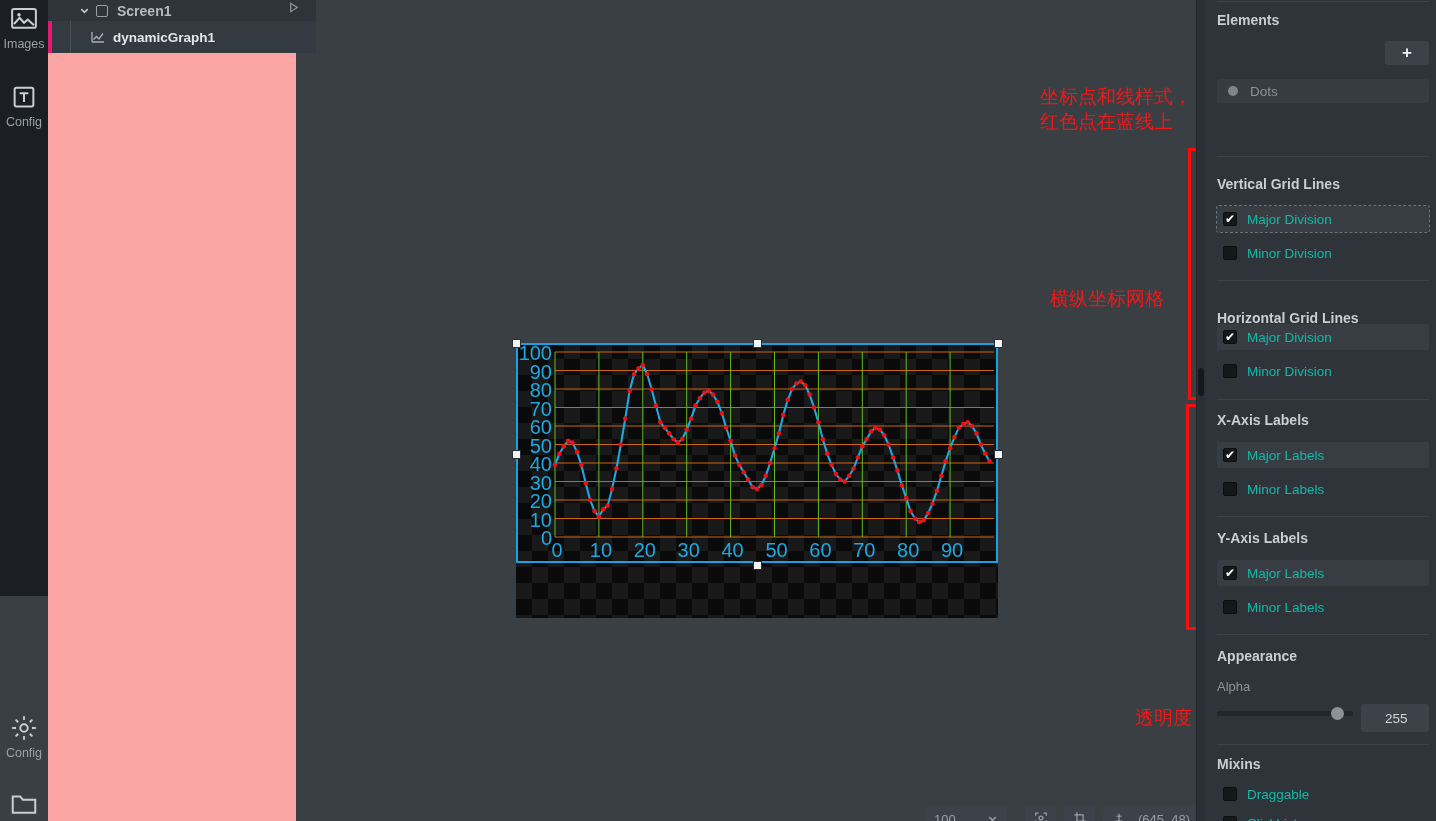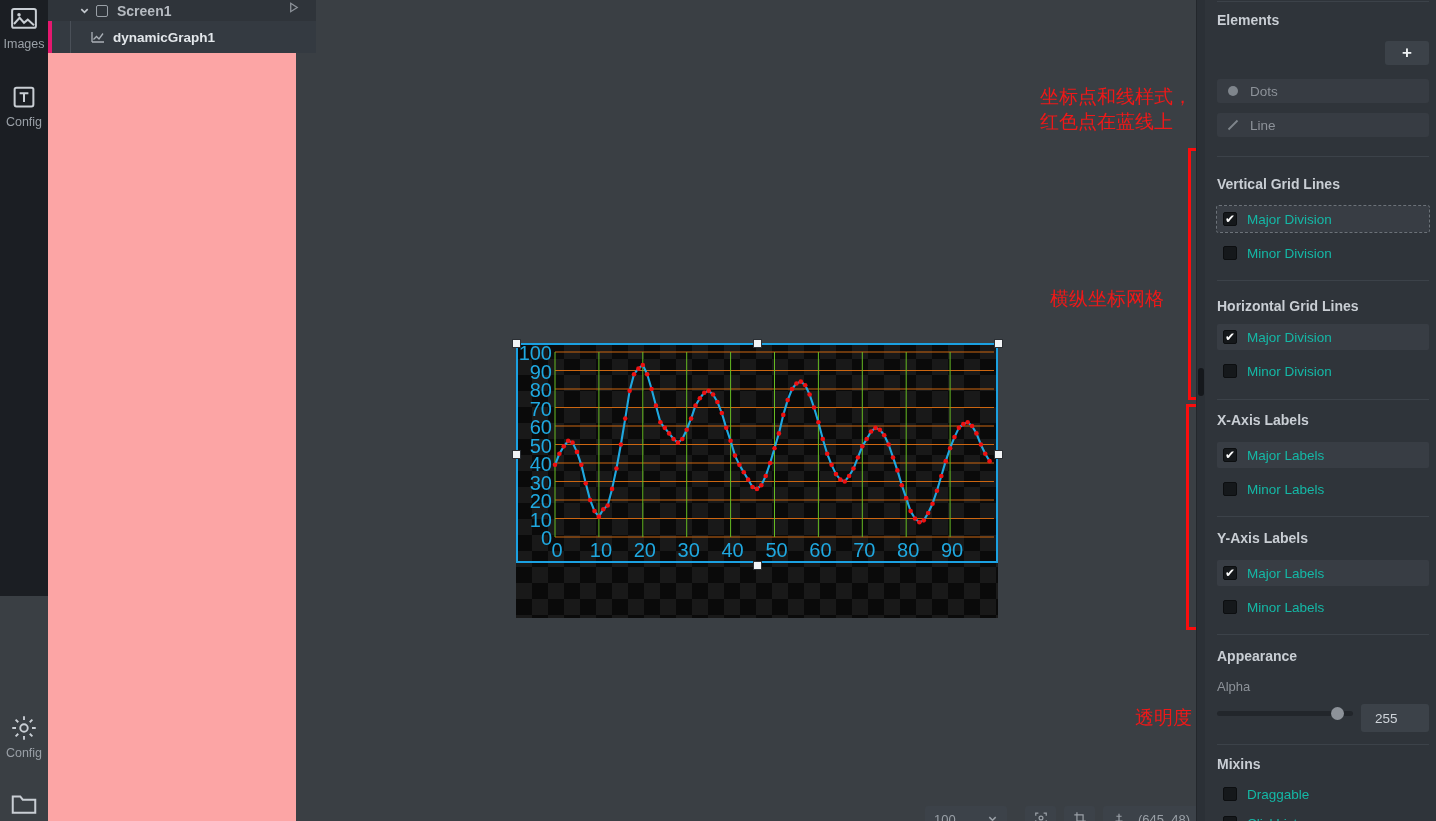--- a/index.html
+++ b/index.html
@@ -152,21 +152,21 @@
     position: absolute; left: 12px; top: 711px; width: 136px; height: 5px;
     background: #22262b; border-radius: 3px; cursor: pointer;
   }
   #alpha-knob {
     position: absolute; left: 126px; top: 707px; width: 13px; height: 13px;
     border-radius: 50%; background: #8d9299; cursor: pointer;
   }
   #alpha-field {
     position: absolute; left: 156px; top: 704px; width: 68px; height: 28px;
     background: #3c4249; border-radius: 3px; color: #cfd4da;
-    font-size: 13.5px; display: flex; align-items: center; padding-left: 14px;
+    font-size: 13.5px; display: flex; align-items: center; padding-left: 24px;
     cursor: text;
   }
 
   
   #statusbar {
     position: absolute; left: 316px; top: 806px; width: 880px; height: 15px;
     overflow: hidden;
   }
   .sb-box {
     position: absolute; top: 0; height: 26px; background: #3c4249;
@@ -482,45 +482,37 @@
 
       <div class="elem-row" style="top:79px;">
         <span class="elem-ico">
           <svg viewBox="0 0 14 14" width="14" height="14">
               <circle cx="7" cy="7" r="5" fill="#7f858c"></circle>
             </svg>
         </span>
         <span class="elem-lbl">Dots</span>
       </div>
 
-      <div class="elem-row" style="top:113px;">
-        <span class="elem-ico">
-          <svg viewBox="0 0 14 14" width="14" height="14" fill="none" stroke="#7f858c" stroke-width="1.8">
-            <path d="M2.5 11.5L11.5 2.5"></path>
-          </svg>
-        </span>
-        <span class="elem-lbl">Line</span>
-      </div>
 
       <div class="hr" style="top:156px;"></div>
 
       <div class="sec-title" style="top:176px;">Vertical Grid Lines</div>
 
       <div class="cb-row focus" style="top:206px;">
         <span class="cbx on">✔</span>
         <span class="cb-lbl">Major Division</span>
       </div>
       <div class="cb-row" style="top:240px;">
         <span class="cbx"></span>
         <span class="cb-lbl">Minor Division</span>
       </div>
 
       <div class="hr" style="top:280px;"></div>
 
-      <div class="sec-title" style="top:298px;">Horizontal Grid Lines</div>
+      <div class="sec-title" style="top:310px;">Horizontal Grid Lines</div>
 
       <div class="cb-row sel" style="top:324px;">
         <span class="cbx on">✔</span>
         <span class="cb-lbl">Major Division</span>
       </div>
       <div class="cb-row" style="top:358px;">
         <span class="cbx"></span>
         <span class="cb-lbl">Minor Division</span>
       </div>
 

